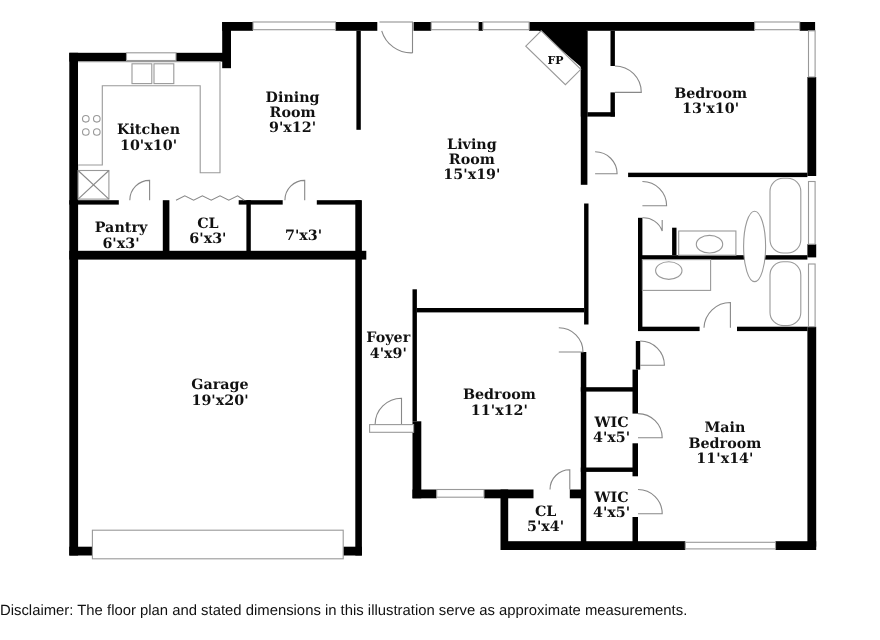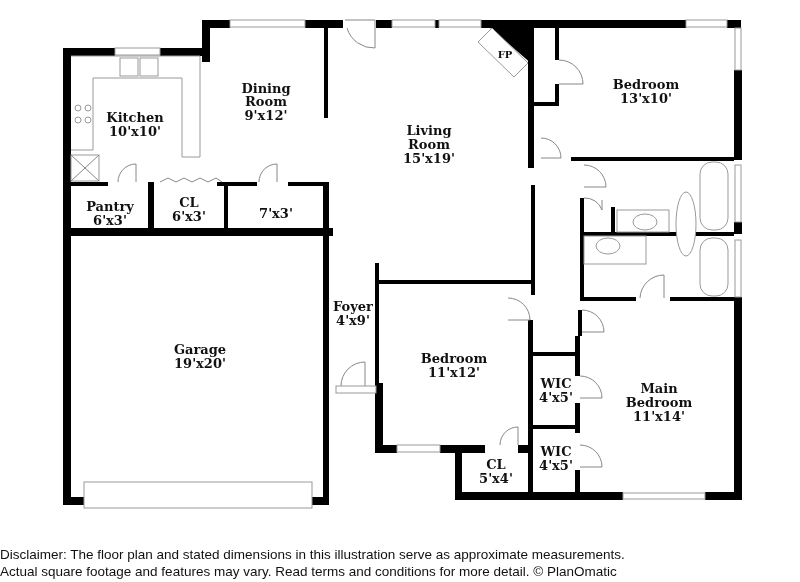--- a/index.html
+++ b/index.html
@@ -205,14 +205,13 @@
       <text class="lbl" x="659" y="393">Main</text>
       <text class="lbl" x="659" y="407">Bedroom</text>
       <text class="lbl" x="659" y="421">11'x14'</text>
     </g>
     <text class="lbl-sm" x="505" y="58">FP</text>
   </g>
 </svg>
 
 <div class="disclaimer">
   <div>Disclaimer: The floor plan and stated dimensions in this illustration serve as approximate measurements.</div>
-  <div>Actual square footage and features may vary. Read terms and conditions for more detail. © PlanOmatic</div>
 </div>
 
 </body></html>

